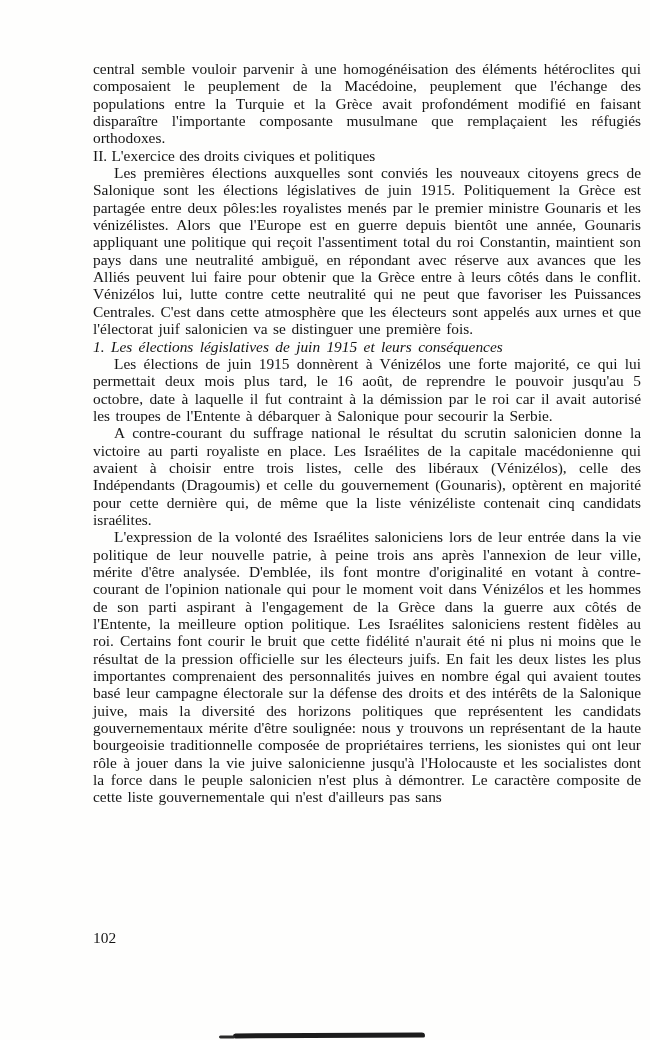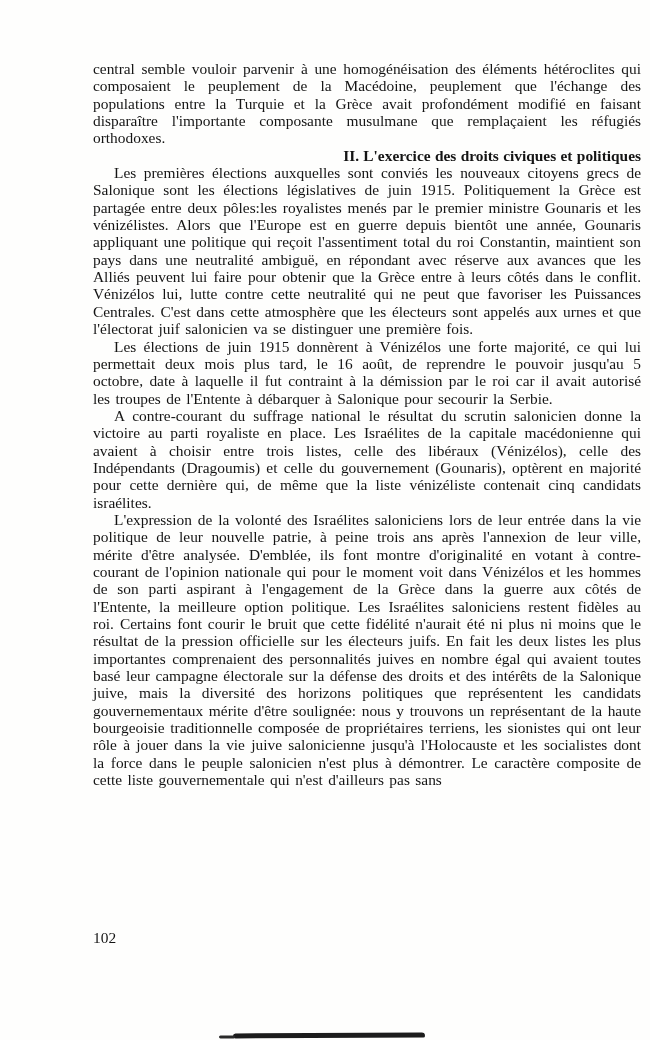--- a/index.html
+++ b/index.html
@@ -27,22 +27,22 @@
     word-spacing: 1.6px;
   }
   .text-block p {
     margin: 0;
   }
   .text-block p.indented {
     text-indent: 21px;
   }
   .section-heading {
     margin: 7px 0 9px 0;
-    font-weight: bold;
-    text-align: right;
+    font-weight: normal;
+    text-align: left;
     text-indent: 0;
     word-spacing: 0.5px;
   }
   .subsection-heading {
     margin: 10px 0 0 0;
     font-style: italic;
     text-align: left;
     text-indent: 0;
     word-spacing: 2.5px;
   }
@@ -75,20 +75,21 @@
   }
 </style>
 </head>
 <body>
 
 <div class="page">
   <div class="text-block">
     <p>central semble vouloir parvenir à une homogénéisation des éléments hétéroclites qui composaient le peuplement de la Macédoine, peuplement que l'échange des populations entre la Turquie et la Grèce avait profondément modifié en faisant disparaître l'importante composante musulmane que remplaçaient les réfugiés orthodoxes.</p>
     <p class="section-heading">II. L'exercice des droits civiques et politiques</p>
     <p class="indented">Les premières élections auxquelles sont conviés les nouveaux citoyens grecs de Salonique sont les élections législatives de juin 1915. Politiquement la Grèce est partagée entre deux pôles:les royalistes menés par le premier ministre Gounaris et les vénizélistes. Alors que l'Europe est en guerre depuis bientôt une année, Gounaris appliquant une politique qui reçoit l'assentiment total du roi Constantin, maintient son pays dans une neutralité ambiguë, en répondant avec réserve aux avances que les Alliés peuvent lui faire pour obtenir que la Grèce entre à leurs côtés dans le conflit. Vénizélos lui, lutte contre cette neutralité qui ne peut que favoriser les Puissances Centrales. C'est dans cette atmosphère que les électeurs sont appelés aux urnes et que l'électorat juif salonicien va se distinguer une première fois.</p>
+    <p class="subsection-heading">1. Les élections législatives de juin 1915 et leurs conséquences</p>
     <p class="indented">Les élections de juin 1915 donnèrent à Vénizélos une forte majorité, ce qui lui permettait deux mois plus tard, le 16 août, de reprendre le pouvoir jusqu'au 5 octobre, date à laquelle il fut contraint à la démission par le roi car il avait autorisé les troupes de l'Entente à débarquer à Salonique pour secourir la Serbie.</p>
     <p class="indented">A contre-courant du suffrage national le résultat du scrutin salonicien donne la victoire au parti royaliste en place. Les Israélites de la capitale macédonienne qui avaient à choisir entre trois listes, celle des libéraux (Vénizélos), celle des Indépendants (Dragoumis) et celle du gouvernement (Gounaris), optèrent en majorité pour cette dernière qui, de même que la liste vénizéliste contenait cinq candidats israélites.</p>
     <p class="indented">L'expression de la volonté des Israélites saloniciens lors de leur entrée dans la vie politique de leur nouvelle patrie, à peine trois ans après l'annexion de leur ville, mérite d'être analysée. D'emblée, ils font montre d'originalité en votant à contre-courant de l'opinion nationale qui pour le moment voit dans Vénizélos et les hommes de son parti aspirant à l'engagement de la Grèce dans la guerre aux côtés de l'Entente, la meilleure option politique. Les Israélites saloniciens restent fidèles au roi. Certains font courir le bruit que cette fidélité n'aurait été ni plus ni moins que le résultat de la pression officielle sur les électeurs juifs. En fait les deux listes les plus importantes comprenaient des personnalités juives en nombre égal qui avaient toutes basé leur campagne électorale sur la défense des droits et des intérêts de la Salonique juive, mais la diversité des horizons politiques que représentent les candidats gouvernementaux mérite d'être soulignée: nous y trouvons un représentant de la haute bourgeoisie traditionnelle composée de propriétaires terriens, les sionistes qui ont leur rôle à jouer dans la vie juive salonicienne jusqu'à l'Holocauste et les socialistes dont la force dans le peuple salonicien n'est plus à démontrer. Le caractère composite de cette liste gouvernementale qui n'est d'ailleurs pas sans</p>
   </div>
 
   <div class="page-number">102</div>
 
   <div class="scan-artifact"></div>
 </div>
 

